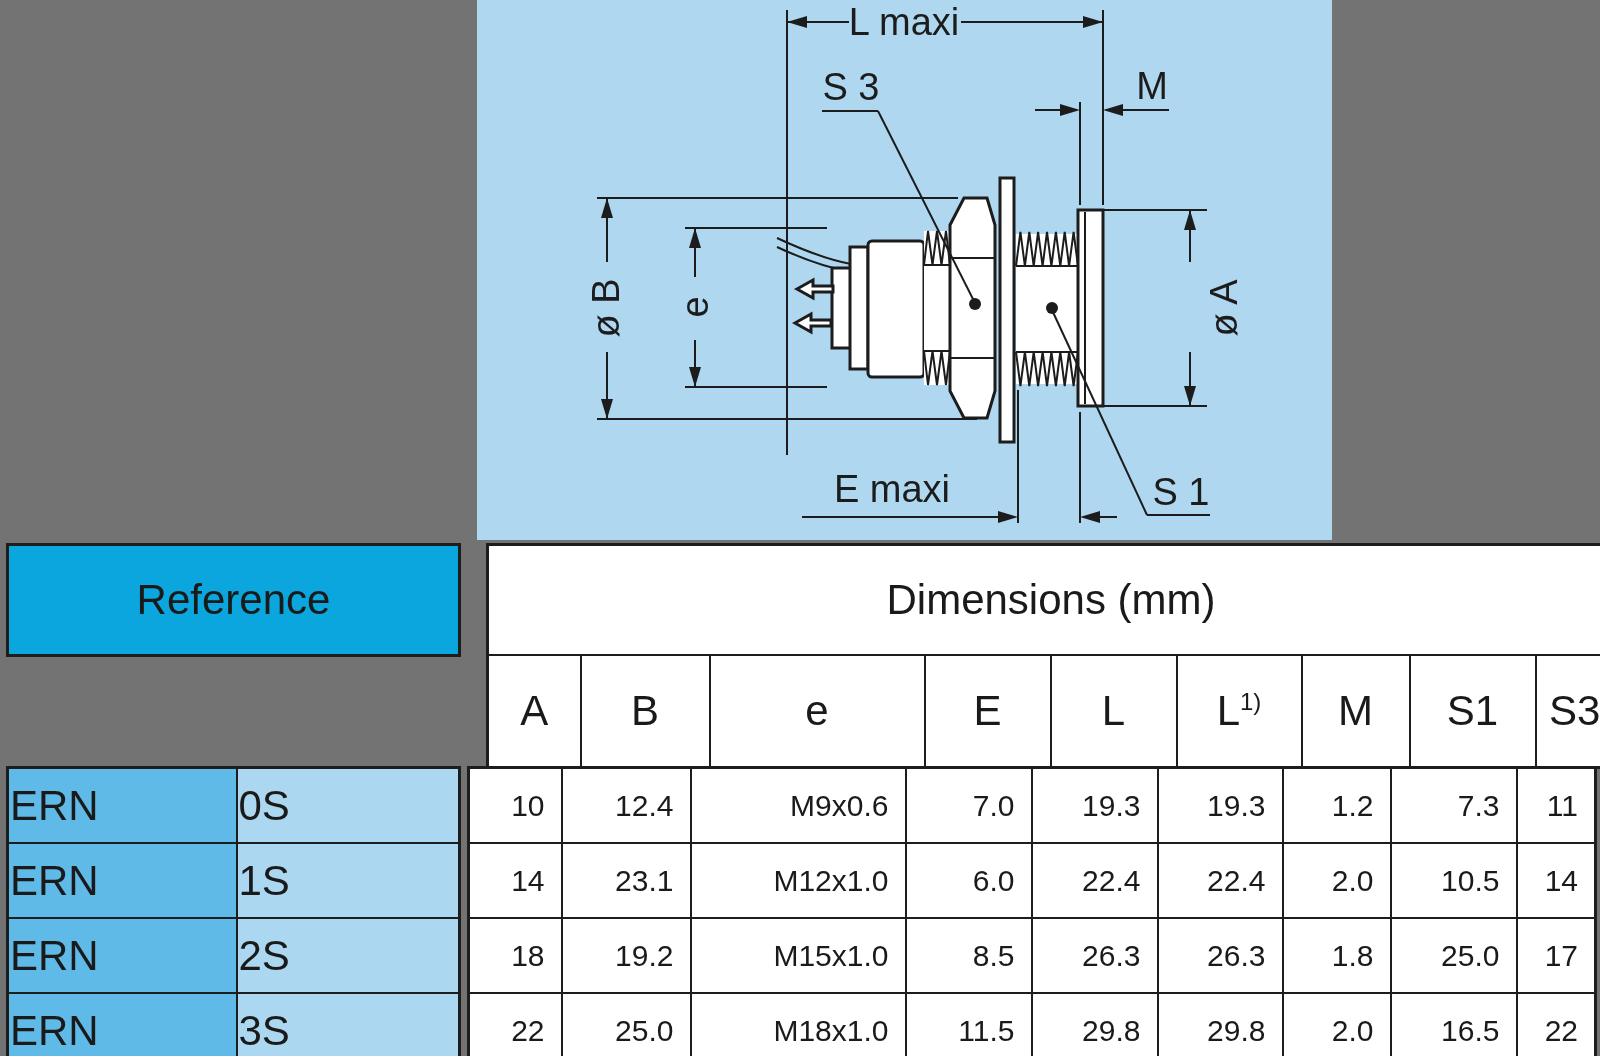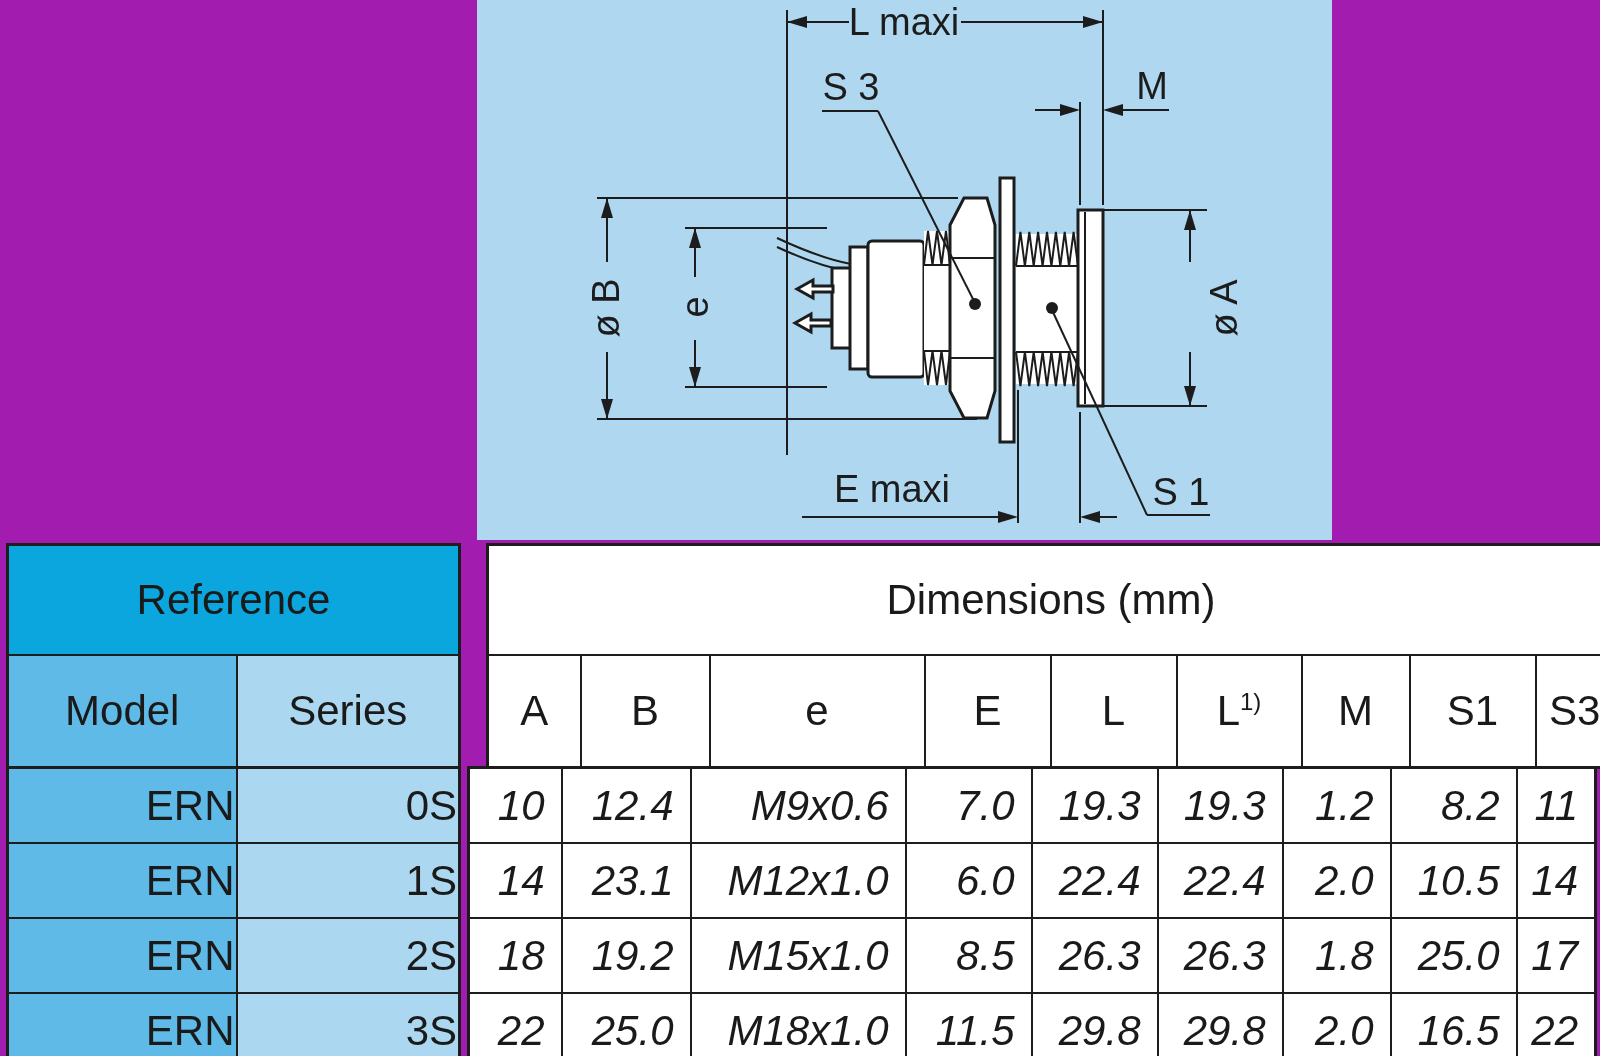--- a/index.html
+++ b/index.html
@@ -1,38 +1,38 @@
 <!DOCTYPE html>
 <html><head>
 <meta charset="utf-8">
 <style>
   html,body{margin:0;padding:0;background:#ffffff;}
-  .page{position:relative;width:1600px;height:1056px;background:#a21caf;overflow:hidden;
+  .page{position:relative;width:1600px;height:1056px;background:#737373;overflow:hidden;
         font-family:"Liberation Sans",sans-serif;color:#1a1a1a;}
   .drawing-panel{position:absolute;left:477px;top:0;width:855px;height:540px;background:#AFD8F0;}
   .drawing-panel svg{display:block;}
 
   
   table{border-collapse:collapse;table-layout:fixed;position:absolute;
         font-family:"Liberation Sans",sans-serif;color:#1a1a1a;}
   td,th{border:2px solid #1d1d1d;font-weight:normal;overflow:hidden;white-space:nowrap;}
   table{border:3px solid #1d1d1d;padding-left:37px;}
   .ref-head{left:6px;top:543px;width:452px;}
   .dim-head{left:486px;top:543px;width:1127px;}
   .ref-body{left:6px;top:766px;width:452px;}
   .dim-body{left:467px;top:766px;width:1127px;}
   .h-row1 td{height:106px;font-size:42px;text-align:center;vertical-align:middle;}
   .h-row2 td{height:108px;font-size:42px;text-align:center;vertical-align:middle;}
   .ref-cell{background:#0CA6DE;}
   .model-cell{background:#5FBAE8;}
   .series-cell{background:#ABD8F0;}
   .dims-cell{background:#ffffff;}
-  .ref-body td{height:71px;font-size:42px;text-align:right;vertical-align:middle;}
-  .dim-body td{height:71px;font-size:42px;text-align:right;vertical-align:middle;
-               padding-right:16px;background:#fff;font-style:italic;}
+  .ref-body td{height:71px;font-size:42px;text-align:left;vertical-align:middle;}
+  .dim-body td{height:71px;font-size:30px;text-align:right;vertical-align:middle;
+               padding-right:16px;background:#fff;}
   sup{font-size:24px;}
 
   
   .ln{stroke:#1c1c1c;stroke-width:2;fill:none;}
   .part{fill:#ffffff;stroke:#1c1c1c;stroke-width:3;}
   .thr{fill:none;stroke:#1c1c1c;stroke-width:2;}
   .ah{fill:#1c1c1c;stroke:none;}
   .dtx{font-family:"Liberation Sans",sans-serif;font-size:38px;fill:#1c1c1c;}
 </style>
 </head>
@@ -158,24 +158,20 @@
 
   <table class="ref-head">
     <colgroup>
         <col style="width:229px">
         <col style="width:223px">
       </colgroup>
     <tbody>
         <tr class="h-row1">
       <td colspan="2" class="ref-cell">Reference</td>
     </tr>
-    <tr class="h-row2">
-      <td class="model-cell">Model</td>
-      <td class="series-cell">Series</td>
-    </tr>
   </tbody>
     </table>
 
   <table class="dim-head">
     <colgroup>
       <col style="width:93px">
         <col style="width:129px">
         <col style="width:215px">
       <col style="width:126px">
         <col style="width:126px">
@@ -241,21 +237,21 @@
     </colgroup>
     <tbody>
         <tr>
       <td>10</td>
       <td>12.4</td>
       <td>M9x0.6</td>
       <td>7.0</td>
       <td>19.3</td>
       <td>19.3</td>
       <td>1.2</td>
-      <td>8.2</td>
+      <td>7.3</td>
       <td>11</td>
     </tr>
     <tr>
       <td>14</td>
       <td>23.1</td>
       <td>M12x1.0</td>
       <td>6.0</td>
       <td>22.4</td>
       <td>22.4</td>
       <td>2.0</td>

